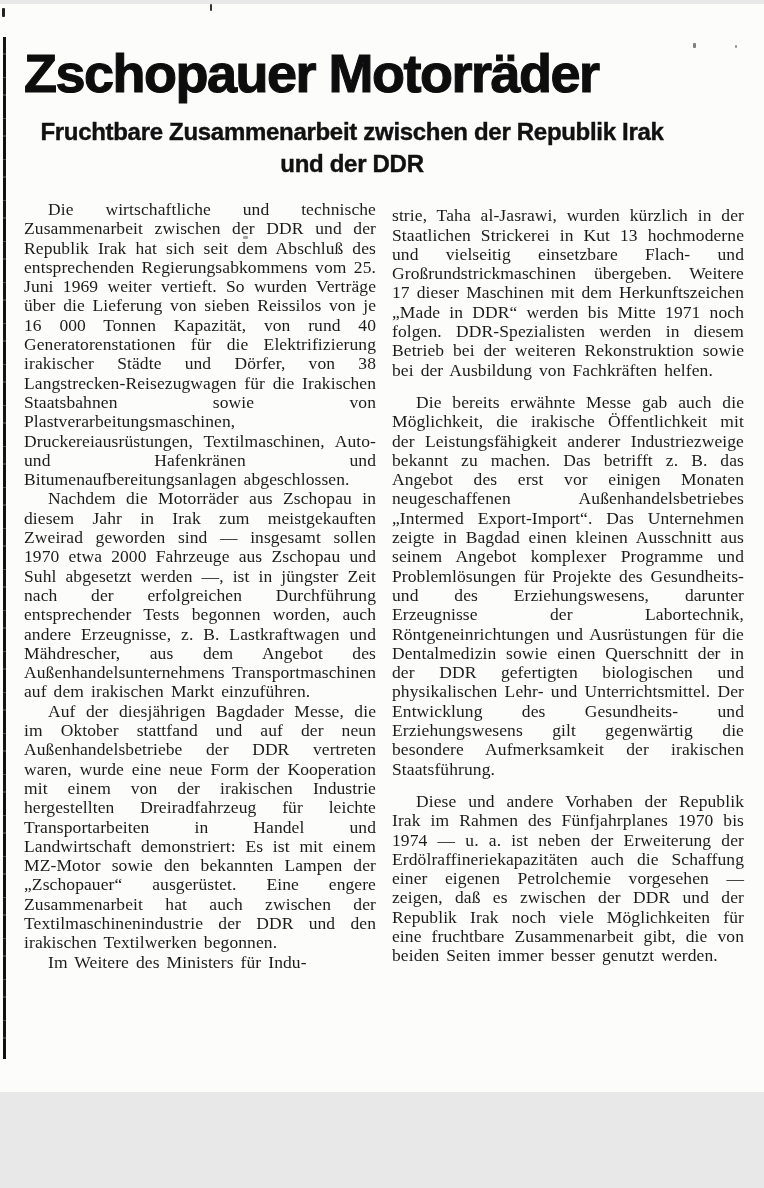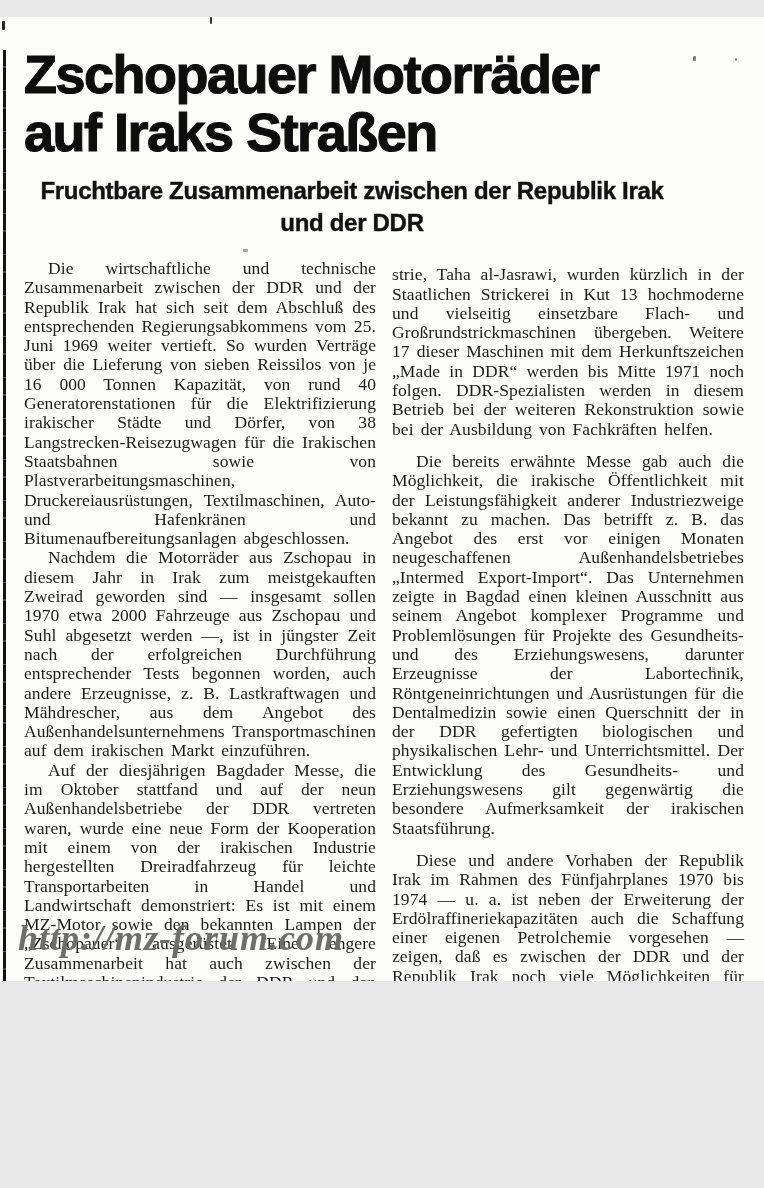--- a/index.html
+++ b/index.html
@@ -1,27 +1,27 @@
 <!DOCTYPE html>
 <html><head>
 <meta charset="utf-8">
 <style>
   html, body { margin: 0; padding: 0; }
   body { background: #e8e8e8; }
 
   .page {
     position: relative;
     width: 764px;
-    height: 964px;
-    margin: 17px auto;
+    height: 1088px;
+    margin: 4px auto;
     background: #fcfcfb;
     color: #1d1d1d;
     overflow: hidden;
     box-sizing: border-box;
-    padding: 0 20px 0 24px;
+    padding: 12px 20px 0 24px;
     font-family: "Liberation Serif", serif;
   }
 
   
   .left-rule {
     position: absolute;
     left: 3px;
     top: 33px;
     width: 3px;
     height: 1022px;
@@ -113,41 +113,39 @@
 </style>
 </head>
 <body>
 
 <div class="page">
 
   <div class="left-rule"></div>
 
   <h1 class="headline">
     <span>Zschopauer Motorräder</span><br>
-    <span>auf Iraks Straßen</span>
   </h1>
 
   <h2 class="subtitle">Fruchtbare Zusammenarbeit zwischen der Republik Irak und der DDR</h2>
 
 
   <div class="columns">
     <div class="col">
       <p class="indent">Die wirtschaftliche und technische Zusammenarbeit zwischen der DDR und der Republik Irak hat sich seit dem Abschluß des entsprechenden Regierungsabkommens vom 25. Juni 1969 weiter vertieft. So wurden Verträge über die Lieferung von sieben Reissilos von je 16&nbsp;000 Tonnen Kapazität, von rund 40 Generatorenstationen für die Elektrifizierung irakischer Städte und Dörfer, von 38 Langstrecken-Reisezugwagen für die Irakischen Staatsbahnen sowie von Plastverarbeitungsmaschinen, Druckereiausrüstungen, Textilmaschinen, Auto- und Hafenkränen und Bitumenaufbereitungsanlagen abgeschlossen.</p>
       <p class="indent">Nachdem die Motorräder aus Zschopau in diesem Jahr in Irak zum meistgekauften Zweirad geworden sind — insgesamt sollen 1970 etwa 2000 Fahrzeuge aus Zschopau und Suhl abgesetzt werden —, ist in jüngster Zeit nach der erfolgreichen Durchführung entsprechender Tests begonnen worden, auch andere Erzeugnisse, z. B. Lastkraftwagen und Mähdrescher, aus dem Angebot des Außenhandelsunternehmens Transportmaschinen auf dem irakischen Markt einzuführen.</p>
       <p class="indent">Auf der diesjährigen Bagdader Messe, die im Oktober stattfand und auf der neun Außenhandelsbetriebe der DDR vertreten waren, wurde eine neue Form der Kooperation mit einem von der irakischen Industrie hergestellten Dreiradfahrzeug für leichte Transportarbeiten in Handel und Landwirtschaft demonstriert: Es ist mit einem MZ-Motor sowie den bekannten Lampen der „Zschopauer“ ausgerüstet. Eine engere Zusammenarbeit hat auch zwischen der Textilmaschinenindustrie der DDR und den irakischen Textilwerken begonnen.</p>
       <p class="indent">Im Weitere des Ministers für Indu-</p>
     </div>
     <div class="col">
       <p>strie, Taha al-Jasrawi, wurden kürzlich in der Staatlichen Strickerei in Kut 13 hochmoderne und vielseitig einsetzbare Flach- und Großrundstrickmaschinen übergeben. Weitere 17 dieser Maschinen mit dem Herkunftszeichen „Made in DDR“ werden bis Mitte 1971 noch folgen. DDR-Spezialisten werden in diesem Betrieb bei der weiteren Rekonstruktion sowie bei der Ausbildung von Fachkräften helfen.</p>
       <p class="indent gap">Die bereits erwähnte Messe gab auch die Möglichkeit, die irakische Öffentlichkeit mit der Leistungsfähigkeit anderer Industriezweige bekannt zu machen. Das betrifft z. B. das Angebot des erst vor einigen Monaten neugeschaffenen Außenhandelsbetriebes „Intermed Export-Import“. Das Unternehmen zeigte in Bagdad einen kleinen Ausschnitt aus seinem Angebot komplexer Programme und Problemlösungen für Projekte des Gesundheits- und des Erziehungswesens, darunter Erzeugnisse der Labortechnik, Röntgeneinrichtungen und Ausrüstungen für die Dentalmedizin sowie einen Querschnitt der in der DDR gefertigten biologischen und physikalischen Lehr- und Unterrichtsmittel. Der Entwicklung des Gesundheits- und Erziehungswesens gilt gegenwärtig die besondere Aufmerksamkeit der irakischen Staatsführung.</p>
       <p class="indent gap">Diese und andere Vorhaben der Republik Irak im Rahmen des Fünfjahrplanes 1970 bis 1974 — u. a. ist neben der Erweiterung der Erdölraffineriekapazitäten auch die Schaffung einer eigenen Petrolchemie vorgesehen — zeigen, daß es zwischen der DDR und der Republik Irak noch viele Möglichkeiten für eine fruchtbare Zusammenarbeit gibt, die von beiden Seiten immer besser genutzt werden.</p>
     </div>
   </div>
 
-  <div class="watermark">http://mz-forum.com</div>
 
   <div>
     <div class="speck s1"></div>
     <div class="speck s2"></div>
     <div class="speck s3"></div>
     <div class="speck s4"></div>
     <div class="speck s5"></div>
     <div class="speck s6"></div>
     <div class="speck s7"></div>
     <div class="speck s8"></div>

